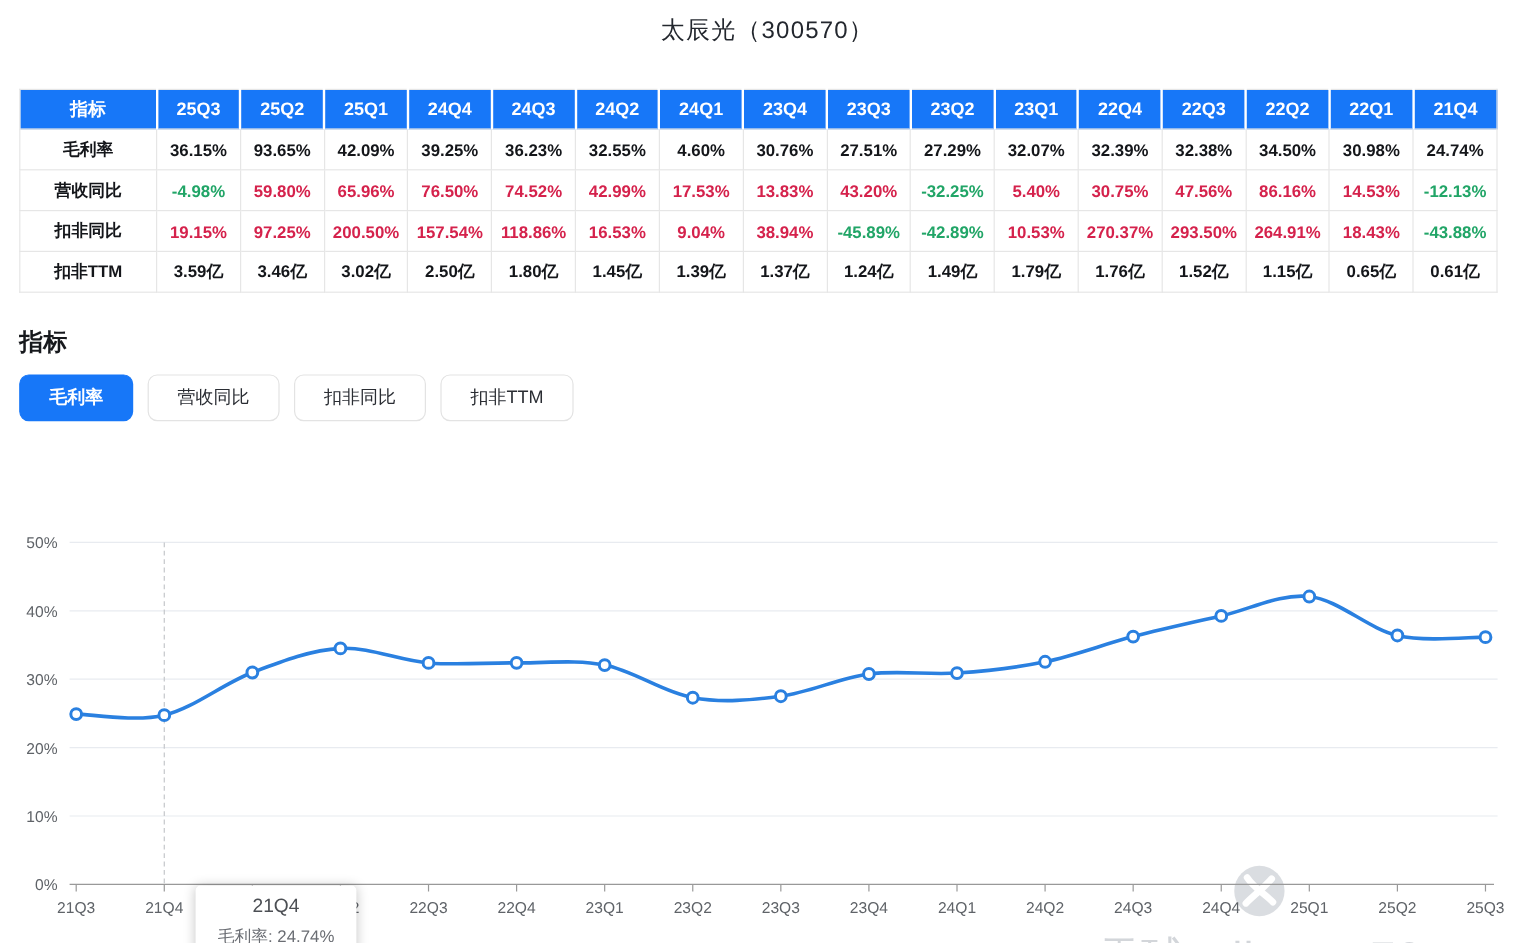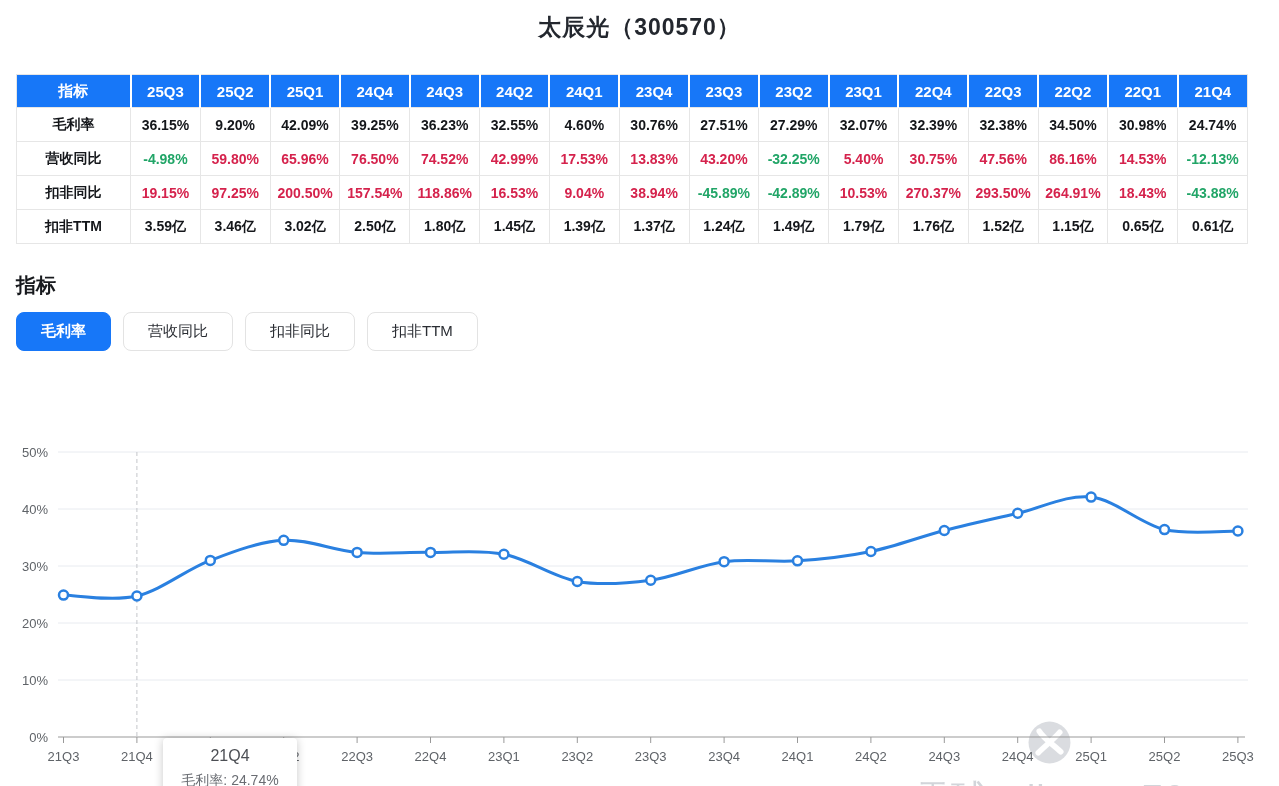--- a/index.html
+++ b/index.html
@@ -1,21 +1,21 @@
 <!DOCTYPE html>
 <html style="--blue: #1777F8; --red: #D5224C; --green: #21A567; --line: #2A80E0;"><head>
 <meta charset="utf-8">
 <style>
   html,body{margin:0;padding:0;overflow:hidden;background:#fff;}
   #app{position:relative;width:1279px;height:786px;background:#fff;
        font-family:"Liberation Sans","DejaVu Sans",sans-serif;}
 
   
   .page-title{position:absolute;top:12px;left:0;width:100%;text-align:center;
-    font-size:23px;font-weight:700;color:#23272e;letter-spacing:1px;}
+    font-size:20px;font-weight:400;color:#23272e;letter-spacing:1px;}
 
   
   .tbl-wrap{position:absolute;left:16px;top:74px;width:1232px;}
   table.metrics{width:100%;border-collapse:collapse;table-layout:fixed;
     border:1px solid #e6e6e6;}
   table.metrics th{background:var(--blue);color:#fff;font-size:15px;font-weight:700;
     height:30px;text-align:center;border-right:2px solid #fff;}
   table.metrics th:last-child{border-right:none;}
   table.metrics td{height:31px;text-align:center;font-size:14px;font-weight:700;
     color:#14161a;border:1px solid #e6e6e6;background:#fff;}
@@ -94,21 +94,21 @@
             <th>22Q3</th>
             <th>22Q2</th>
             <th>22Q1</th>
             <th>21Q4</th>
           </tr>
         </thead>
       <tbody id="tbl-body">
           <tr>
             <td class="lbl">毛利率</td>
             <td>36.15%</td>
-            <td>9.20%</td>
+            <td>93.65%</td>
             <td>42.09%</td>
             <td>39.25%</td>
             <td>36.23%</td>
             <td>32.55%</td>
             <td>4.60%</td>
             <td>30.76%</td>
             <td>27.51%</td>
             <td>27.29%</td>
             <td>32.07%</td>
             <td>32.39%</td>

